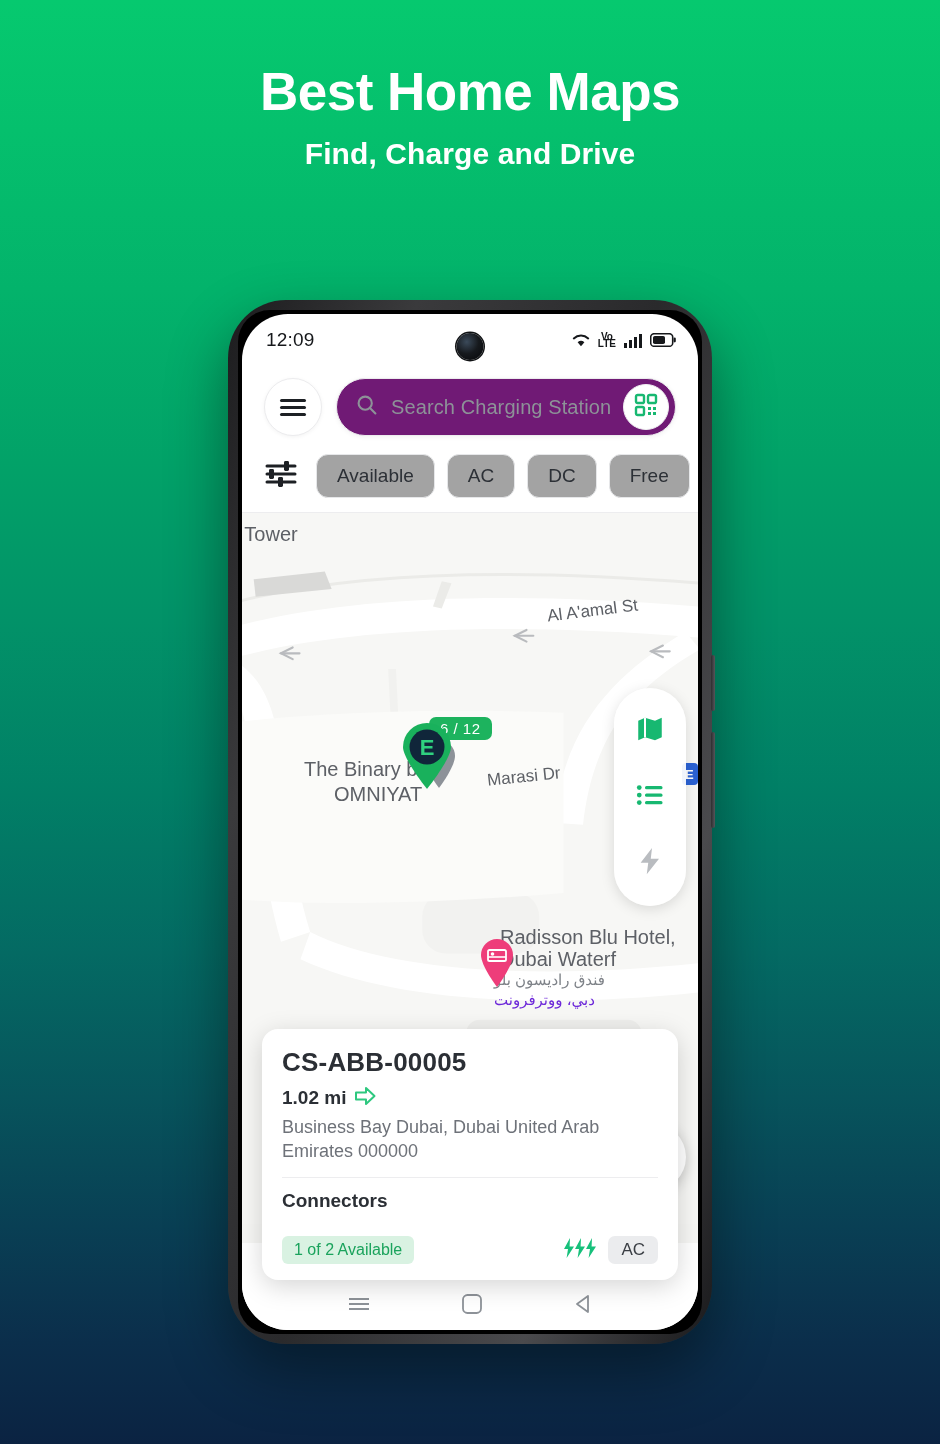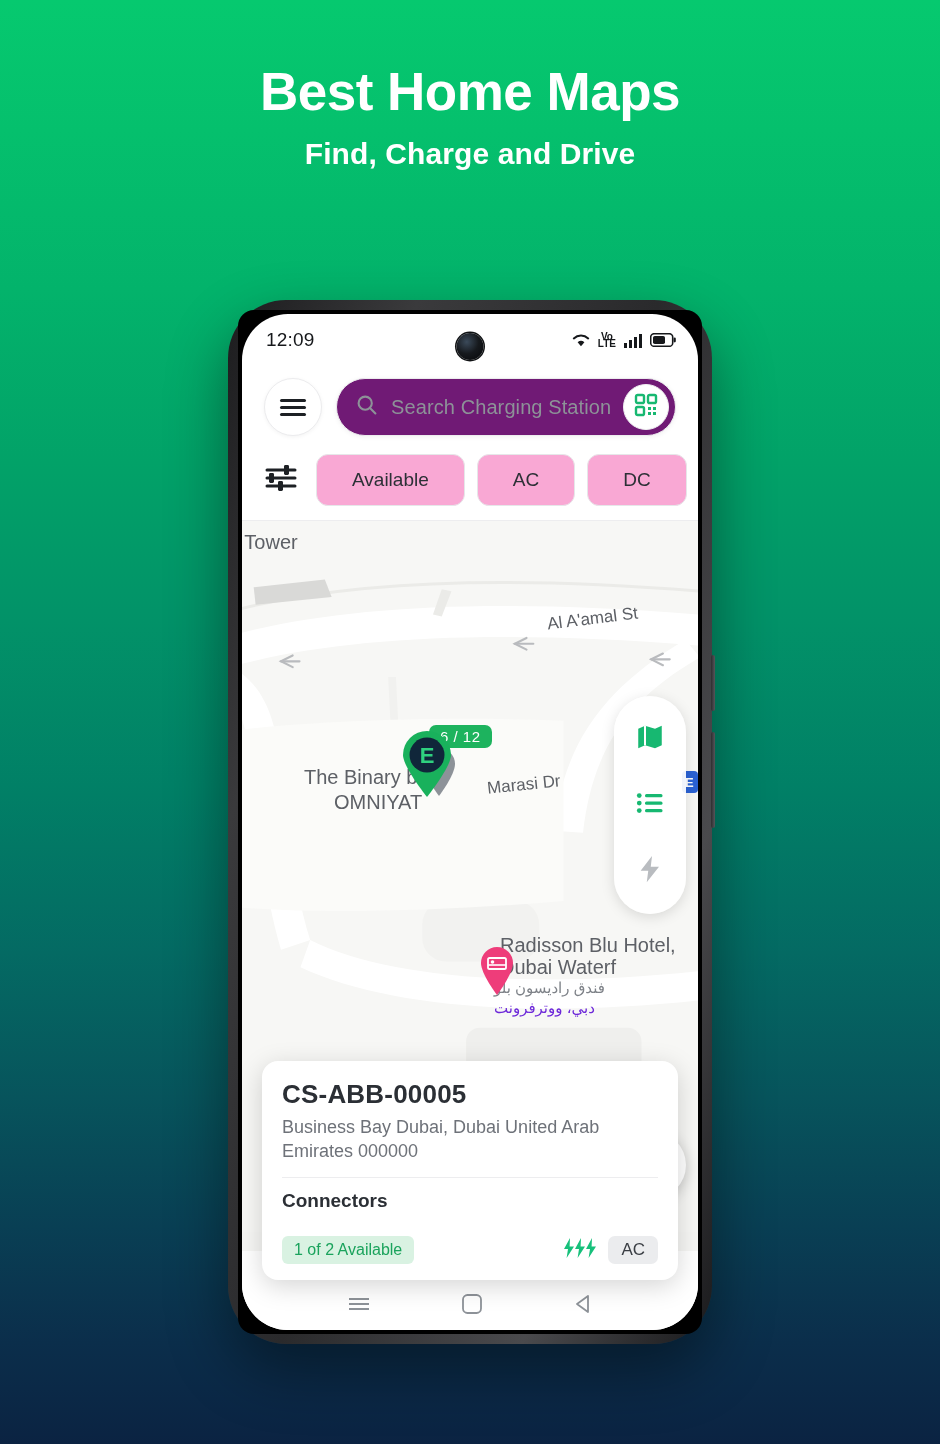--- a/index.html
+++ b/index.html
@@ -44,21 +44,21 @@
     position: absolute;
     left: 228px; top: 300px;
     width: 484px; height: 1044px;
     border-radius: 58px;
     background: linear-gradient(110deg,#1c1c1e 0%, #3a3a3c 22%, #2a2a2c 50%, #4a4a4d 78%, #1a1a1c 100%);
     padding: 10px;
     box-shadow: 0 26px 60px rgba(0,0,0,0.42);
   }
   .phone-inner {
     width: 100%; height: 100%;
-    border-radius: 16px;
+    border-radius: 32px;
     background: #000;
     padding: 4px;
   }
   .screen {
     position: relative;
     width: 100%; height: 100%;
     border-radius: 46px;
     background: #ffffff;
     overflow: hidden;
   }
@@ -122,23 +122,23 @@
 
   
   .filter-row {
     display: flex; align-items: center; gap: 12px;
     padding: 8px 0 14px 22px;
     border-bottom: 1px solid #ededef;
     overflow: hidden; white-space: nowrap;
   }
   .filter-icon { flex: 0 0 auto; margin-right: 6px; }
   .chip {
-    flex: 0 0 auto; height: 52px; padding: 0 35px;
+    flex: 0 0 auto; height: 44px; padding: 0 20px;
     border: 1px solid #e6e7e9; border-radius: 12px;
-    background: #f9a8d4; color: #2c3036; font-size: 19px;
+    background: #a3a3a3; color: #2c3036; font-size: 19px;
     display: flex; align-items: center;
   }
 
   
   .map {
     position: relative; flex: 1; height: 730px;
     background: #f6f6f4;
     overflow: hidden;
   }
   .map-bg { position: absolute; inset: 0; }
@@ -436,20 +436,28 @@
               <line x1="12" y1="19.6" x2="12" y2="22.8" stroke="#16181b" stroke-width="2" stroke-linecap="round"></line>
               <line x1="1.2" y1="12" x2="4.4" y2="12" stroke="#16181b" stroke-width="2" stroke-linecap="round"></line>
               <line x1="19.6" y1="12" x2="22.8" y2="12" stroke="#16181b" stroke-width="2" stroke-linecap="round"></line>
             </svg>
           </span>
         </div>
       </div>
 
       <div class="station-card">
         <div class="station-name">CS-ABB-00005</div>
+        <div class="dist-row">
+          <span class="dist-text">1.02 mi</span>
+          <span>
+            <svg width="22" height="20" viewBox="0 0 22 20">
+                <path d="M2 6.5 H12 V2 L20.5 10 L12 18 V13.5 H2 Z" fill="none" stroke="#2ec87f" stroke-width="2" stroke-linejoin="round"></path>
+              </svg>
+          </span>
+        </div>
         <div class="addr">Business Bay Dubai, Dubai United Arab Emirates 000000</div>
         <div class="divider"></div>
         <div class="connectors-title">Connectors</div>
         <div class="conn-row">
           <span class="avail-badge">1 of 2 Available</span>
           <span class="conn-right">
             <span>
               <svg width="34" height="22" viewBox="0 0 34 22">
                 <path d="M8 1 L2 12 H6 L4.6 21 L12 9.5 H7.6 Z" fill="#17c07b"></path>
                 <path d="M19 1 L13 12 H17 L15.6 21 L23 9.5 H18.6 Z" fill="#17c07b"></path>

